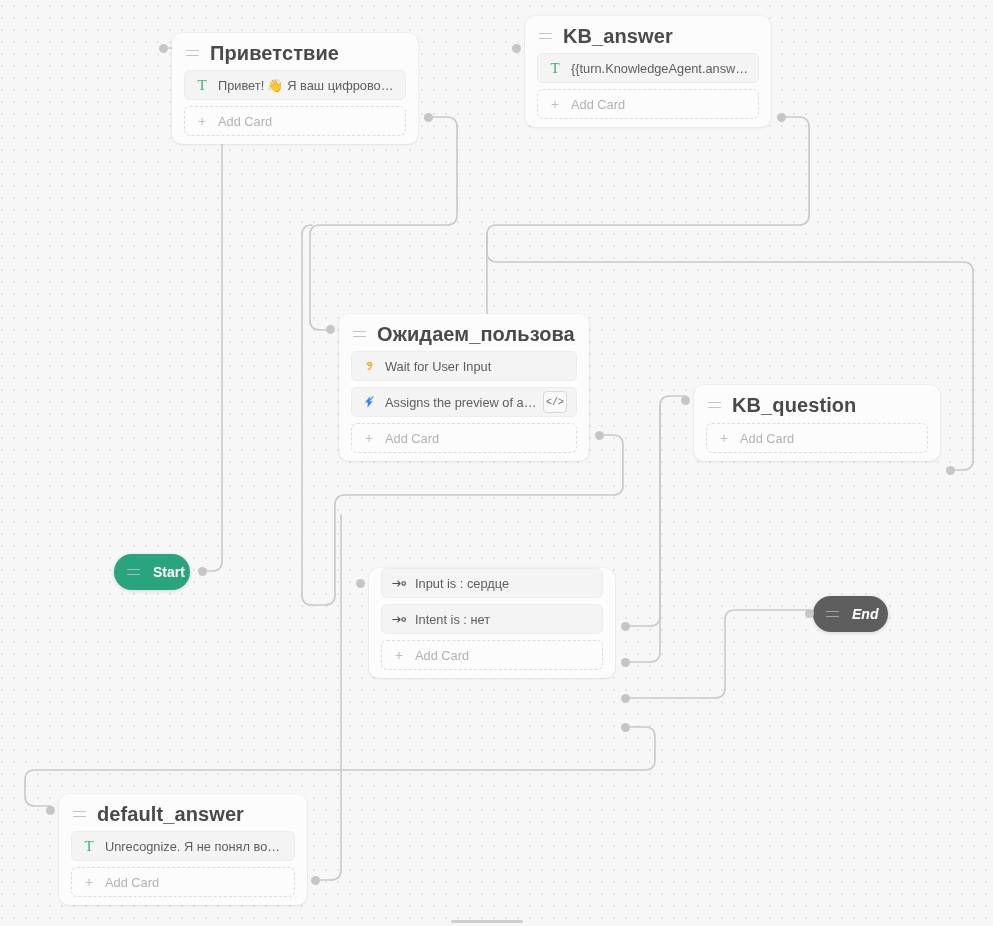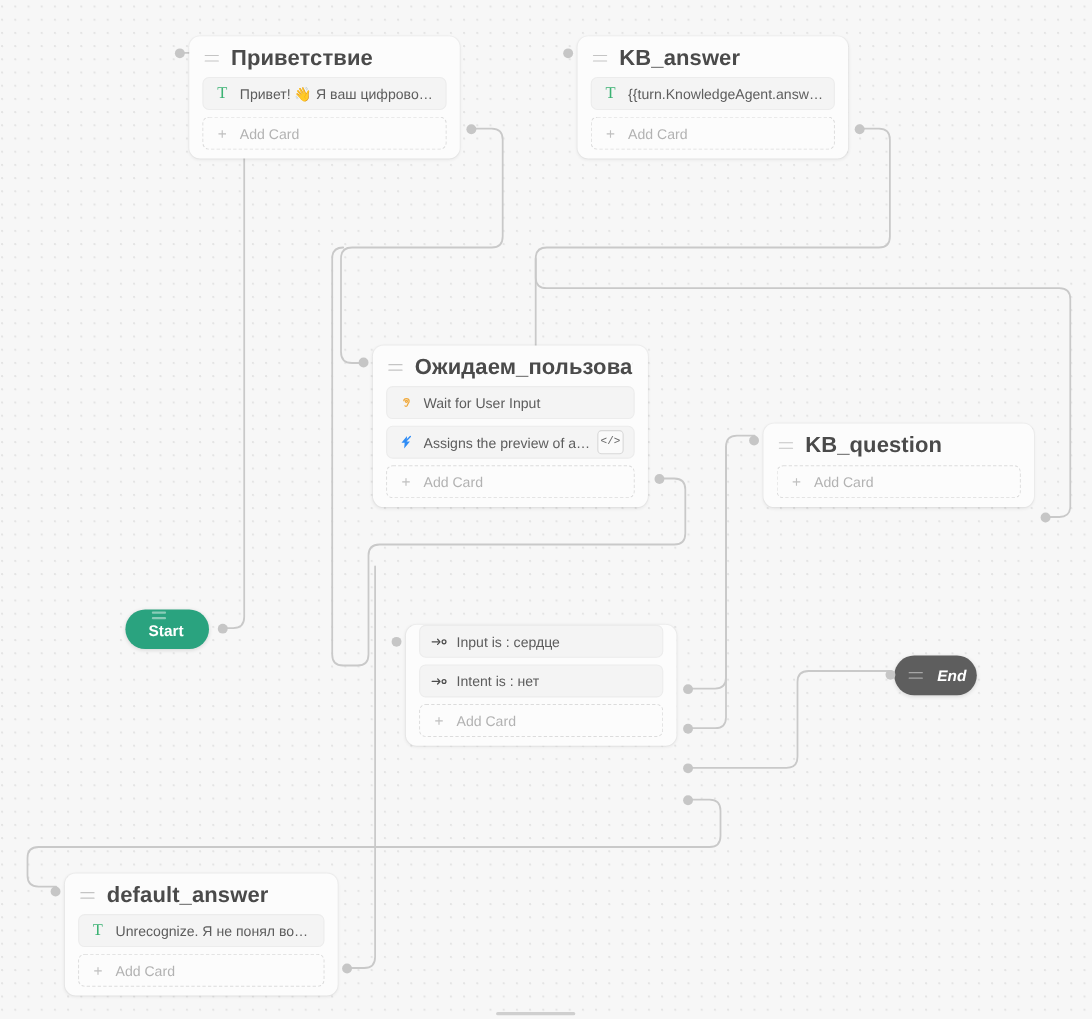--- a/index.html
+++ b/index.html
@@ -249,21 +249,21 @@
           <div class="card">
             <span class="ico ico-t">T</span>
             <span class="ctext">Привет! 👋 Я ваш цифровой помо...</span>
           </div>
           <div class="addcard">
             <span class="plus">+</span>
             <span>Add Card</span>
           </div>
         </div>
       </div>
-      <div class="node" style="left: 525px; top: 33px; width: 246px;">
+      <div class="node" style="left: 525px; top: 16px; width: 246px;">
         <div class="node-header">
           <span class="grip"></span>
           <span class="node-title">KB_answer</span>
         </div>
         <div class="cards">
           <div class="card">
             <span class="ico ico-t">T</span>
             <span class="ctext">{{turn.KnowledgeAgent.answer}}</span>
           </div>
           <div class="addcard">
@@ -352,21 +352,21 @@
           <div class="card">
             <span class="ico ico-t">T</span>
             <span class="ctext">Unrecognize. Я не понял вопрос, ...</span>
           </div>
           <div class="addcard">
             <span class="plus">+</span>
             <span>Add Card</span>
           </div>
         </div>
       </div>
-      <div class="pill" style="left: 114px; top: 554px; width: 76px; background: rgb(42, 163, 127); flex-direction: column;">
+      <div class="pill" style="left: 114px; top: 554px; width: 76px; background: rgb(42, 163, 127);">
         <span class="grip2"></span>
         <span>Start</span>
       </div>
       <div class="pill" style="left: 813px; top: 596px; width: 75px; background: rgb(94, 94, 94); font-style: italic;">
         <span class="grip2"></span>
         <span>End</span>
       </div>
     </div>
   <div id="port-layer">
       <div class="port" style="left: 159px; top: 44px;"></div>

